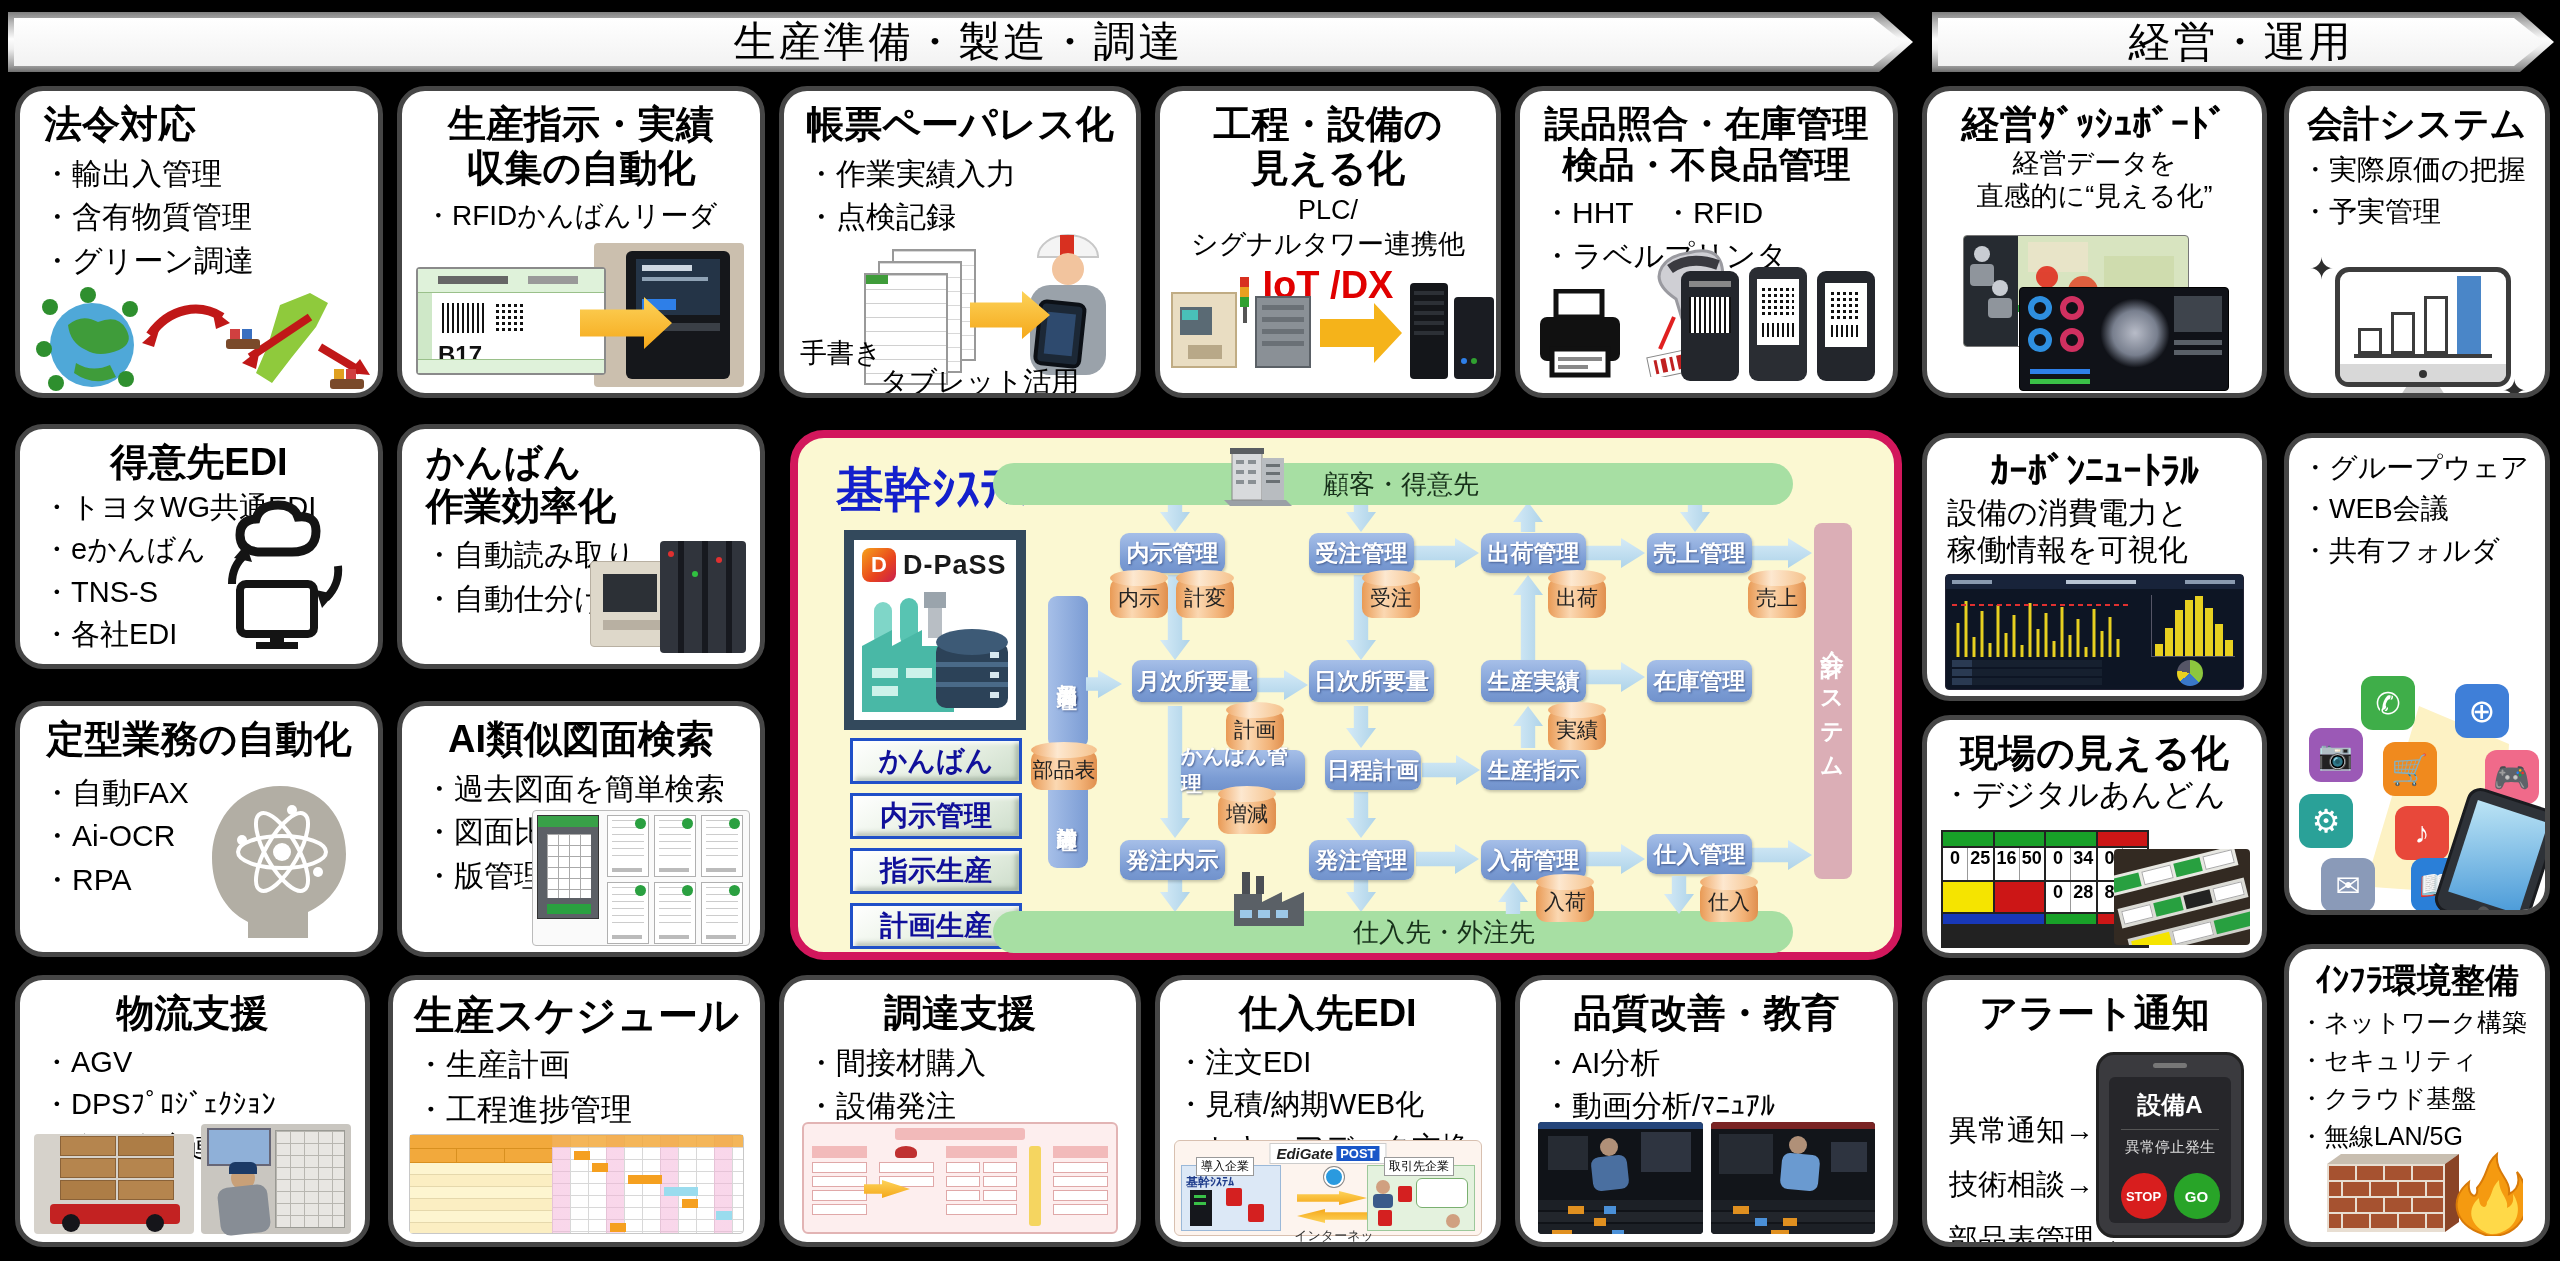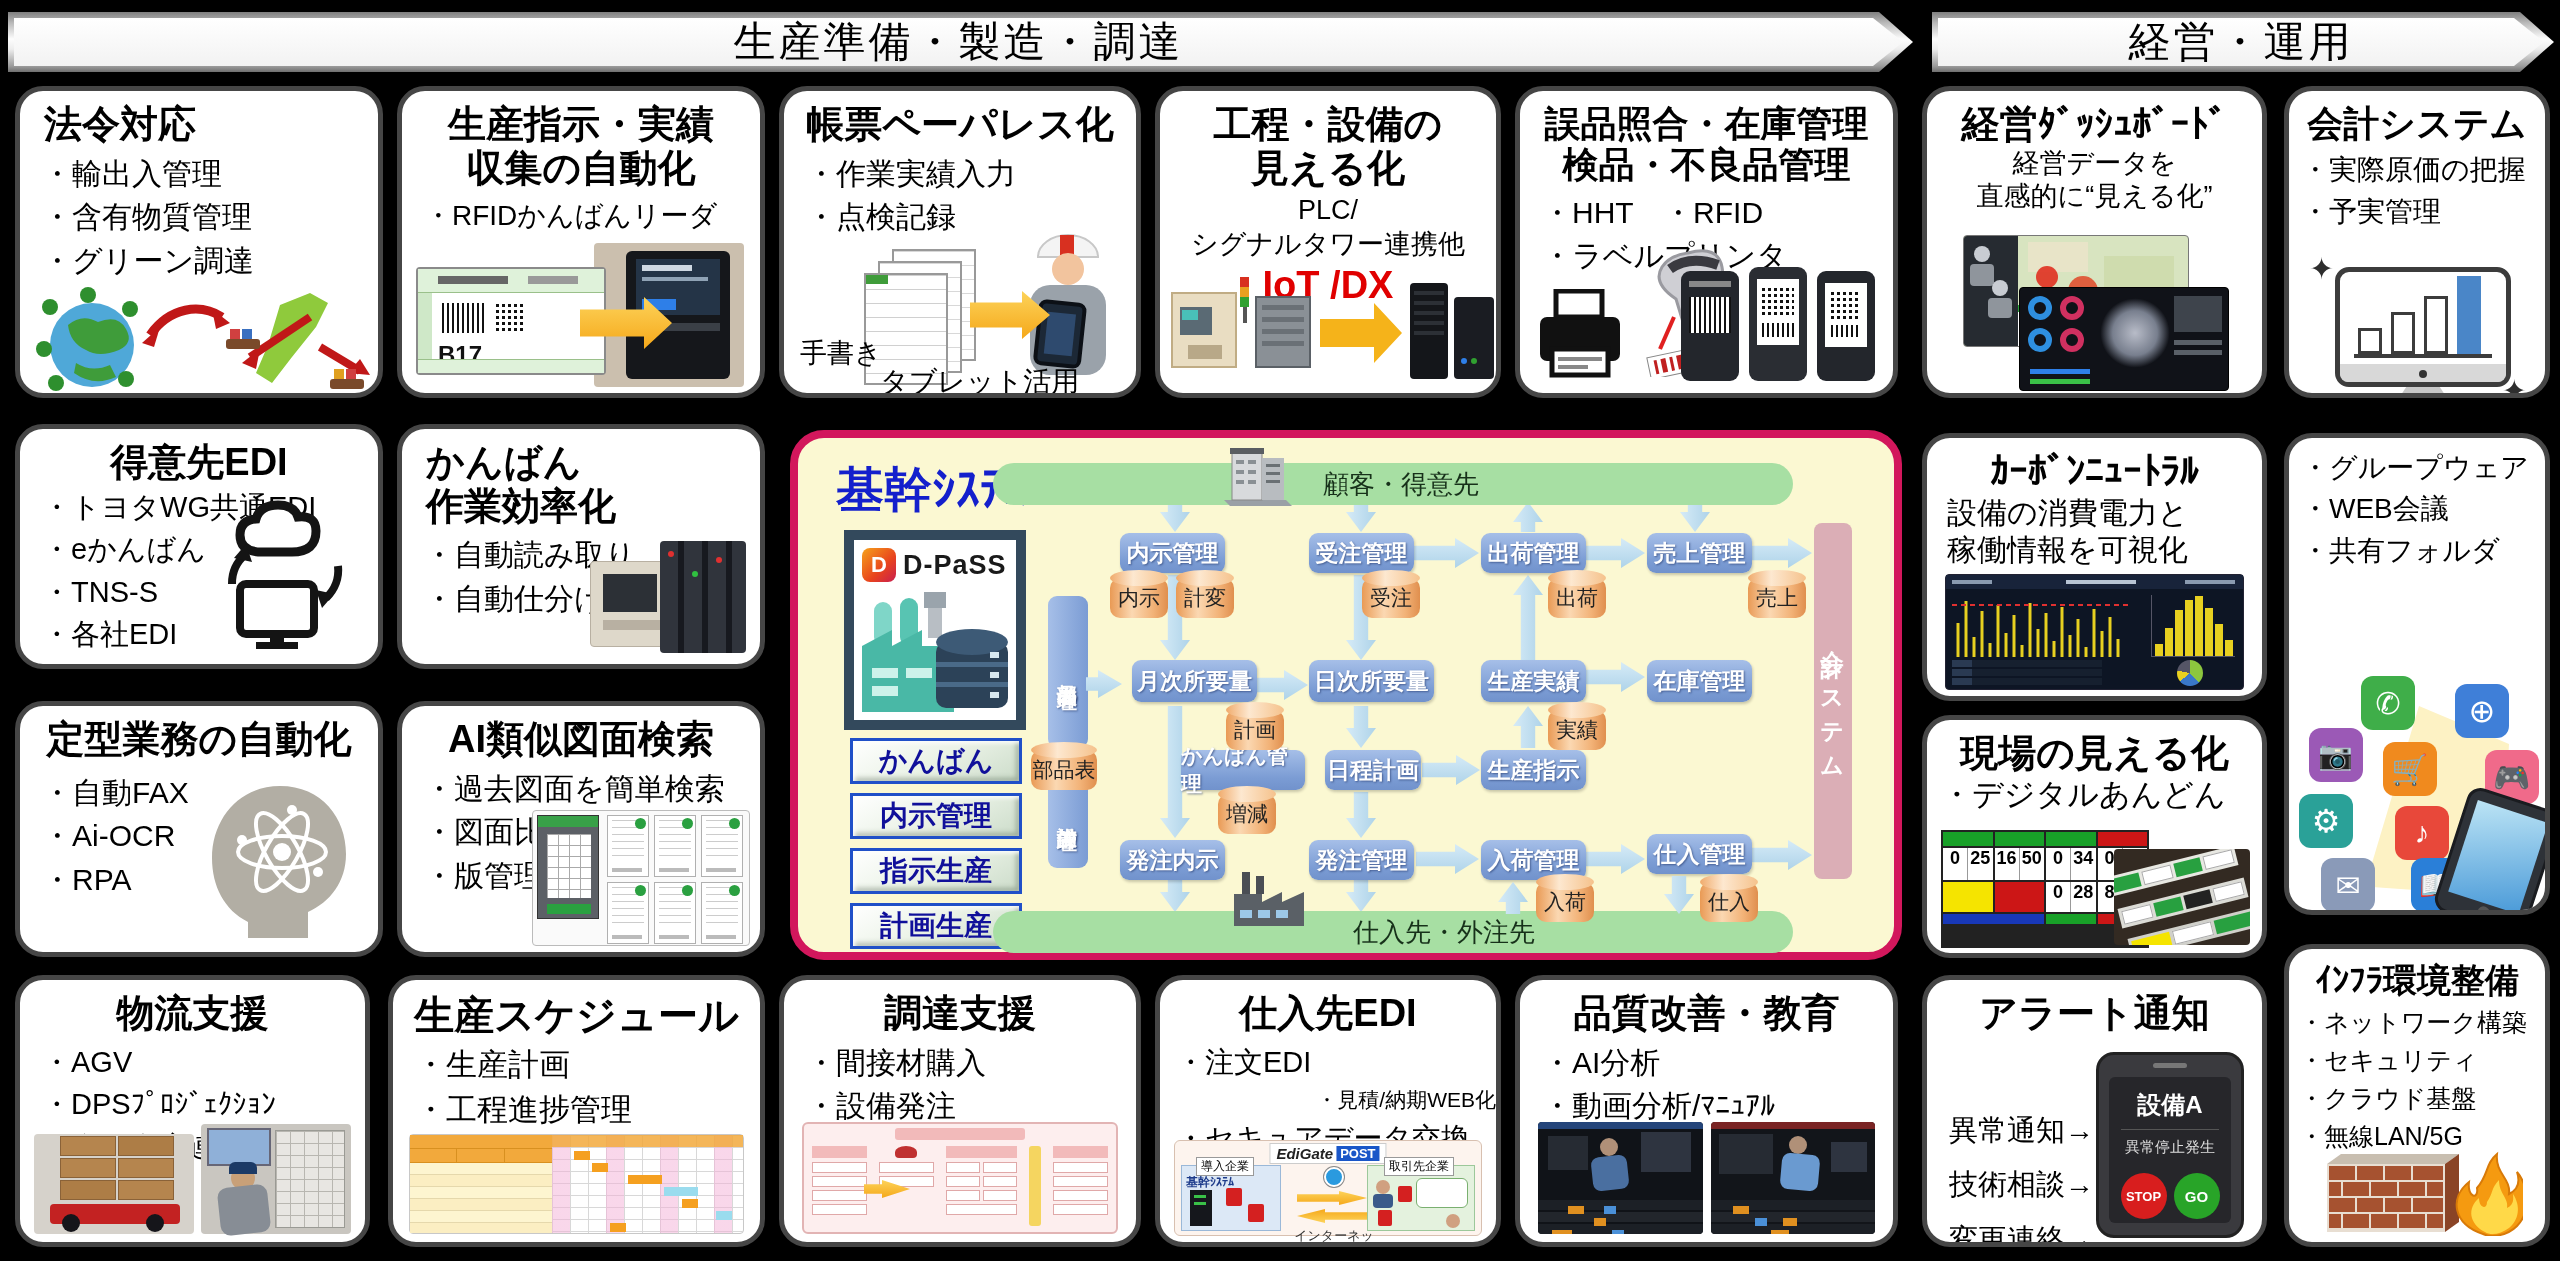--- a/index.html
+++ b/index.html
@@ -802,21 +802,21 @@
           <div style="height:11px;background:#fff;border:1px solid #e0a8a8;"></div>
           </div>
       </div>
       <div class="yar" style="left:60px;top:56px;width:46px;height:18px;"></div>
     </div>
   </div>
 
   <div class="fbox" style="left:1155px;top:975px;width:346px;height:272px;">
     <div class="ft">仕入先EDI</div>
     <div class="fb" style="font-size:29px;padding-left:16px;">・注文EDI</div>
-    <div class="fb" style="font-size:21px;padding-left:16px;text-align:right;">・見積/納期WEB化</div>
+    <div class="fb" style="font-size:29px;padding-left:16px;">・見積/納期WEB化</div>
     <div class="fb" style="font-size:29px;padding-left:16px;">・セキュアデータ交換</div>
     <div class="ph" style="left:14px;bottom:6px;right:14px;height:96px;background:#fdf4ee;border:1px solid #d8c0b0;border-radius:6px;">
       <div style="position:absolute;left:50%;top:2px;transform:translateX(-50%);display:flex;align-items:center;gap:3px;background:#fff;border:1px solid #ccc;padding:1px 6px;">
         <span style="font-weight:bold;font-style:italic;font-size:15px;color:#222;">EdiGate</span>
         <span style="font-weight:bold;font-size:13px;color:#fff;background:#1a56c8;padding:0 4px;">POST</span>
       </div>
       <div style="position:absolute;left:6px;top:24px;width:100px;height:66px;background:#dce8f6;border:1px solid #9ab8d8;">
         <div style="position:absolute;left:14px;top:-9px;font-size:12px;background:#fff;border:1px solid #999;padding:0 4px;">導入企業</div>
         <div style="position:absolute;left:4px;top:8px;font-size:12px;color:#1c3a8a;font-weight:bold;">基幹ｼｽﾃﾑ</div>
         <div style="position:absolute;left:8px;top:24px;width:22px;height:36px;background:#15171c;">
@@ -874,21 +874,21 @@
         </div>
       </div>
     </div>
   </div>
 
   <div class="fbox" style="left:1922px;top:975px;width:345px;height:272px;">
     <div class="ft">アラート通知</div>
     <div style="position:absolute;left:22px;top:112px;">
       <div class="fb" style="padding-left:0;font-size:29px;margin-top:22px;">異常通知→</div>
       <div class="fb" style="padding-left:0;font-size:29px;margin-top:22px;">技術相談→</div>
-      <div class="fb" style="padding-left:0;font-size:29px;margin-top:22px;">変更連絡→</div>
+      <div class="fb" style="padding-left:0;font-size:29px;margin-top:22px;">部品表管理→</div>
     </div>
     <div style="position:absolute;right:18px;top:72px;width:148px;height:186px;background:#3a3a3e;border:3px solid #222;border-radius:18px;">
       <div style="position:absolute;left:50%;top:8px;width:34px;height:5px;margin-left:-17px;background:#777;border-radius:3px;"></div>
       <div style="position:absolute;left:10px;top:22px;right:10px;bottom:12px;background:#26262a;border-radius:6px;text-align:center;">
         <div style="color:#fff;font-weight:bold;font-size:24px;margin-top:12px;">設備A</div>
         <div style="width:80%;height:1px;background:#555;margin:8px auto;"></div>
         <div style="color:#ddd;font-size:15px;">異常停止発生</div>
         <div style="display:flex;justify-content:space-around;margin-top:16px;padding:0 8px;">
           <div style="width:46px;height:46px;border-radius:50%;background:#d81e1e;color:#fff;font-weight:bold;font-size:13px;display:flex;align-items:center;justify-content:center;">STOP</div>
           <div style="width:46px;height:46px;border-radius:50%;background:#28a428;color:#fff;font-weight:bold;font-size:15px;display:flex;align-items:center;justify-content:center;">GO</div>

